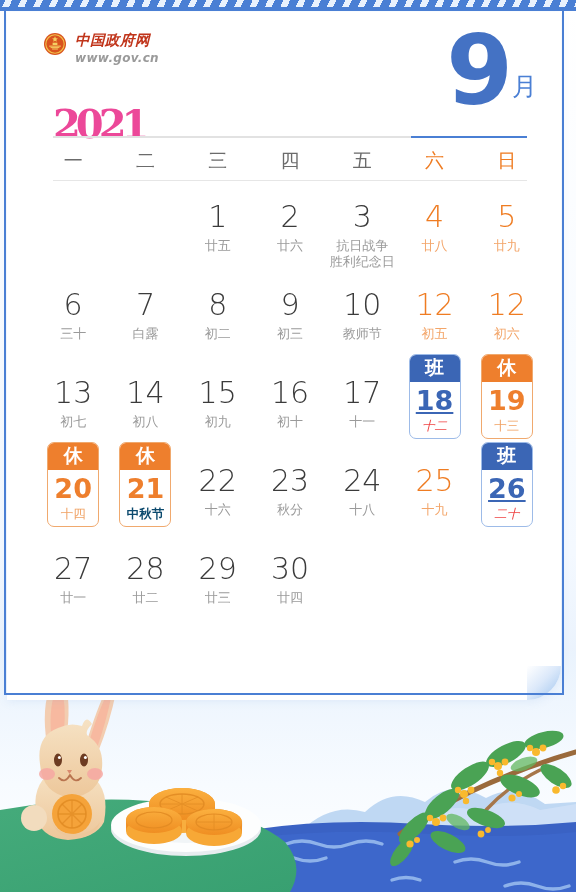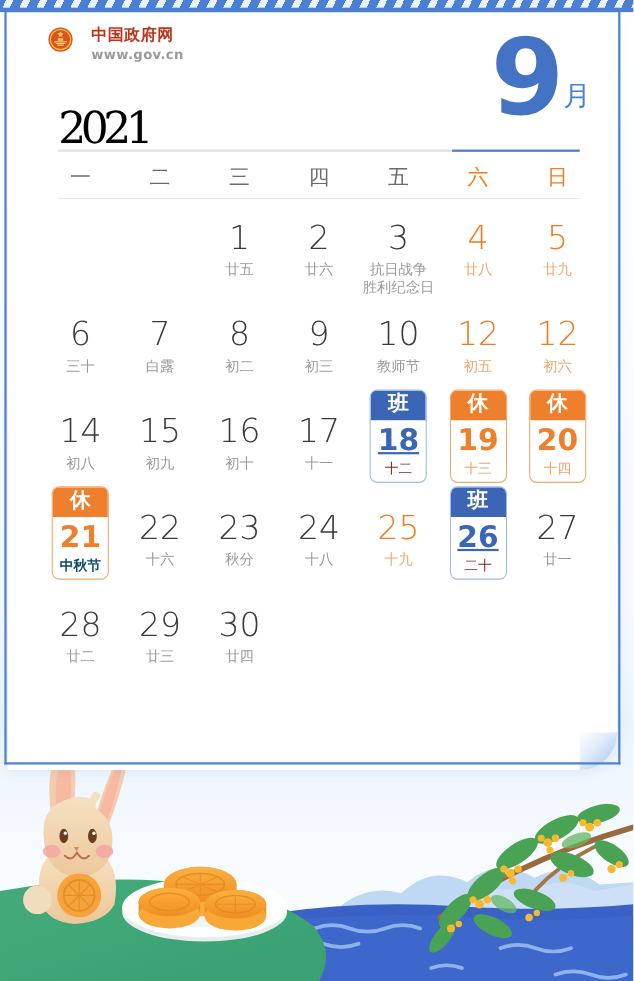--- a/index.html
+++ b/index.html
@@ -53,32 +53,32 @@
   }
   .curl{
     position:absolute;right:0px;bottom:0px;width:34px;height:34px;
     background:linear-gradient(135deg,#ffffff 0%,#dce9fa 45%,#bcd6f4 72%,#eaf3fd 100%);
     border-bottom-right-radius:34px;
     z-index:3;
   }
 
   
   .hdr{position:absolute;left:0;top:0;width:554px;height:132px;}
-  .logo{position:absolute;left:36px;top:12px;display:flex;align-items:flex-start;gap:16px;}
+  .logo{position:absolute;left:36px;top:20px;display:flex;align-items:flex-start;gap:8px;font-style:italic;}
   .emblem{width:24px;height:24px;flex:0 0 24px;}
   .logo-txt{display:flex;flex-direction:column;line-height:1;padding-top:1px;}
   .logo-cn{font-size:14.5px;font-weight:bold;color:#c0341a;letter-spacing:.5px;}
   .logo-url{font-size:12px;font-weight:bold;color:#9a9a9a;letter-spacing:.3px;margin-top:4px;}
 
   .year{
-    position:absolute;left:46px;top:82px;
+    position:absolute;left:46px;top:88px;
     font-family:"DejaVu Serif","Liberation Serif",serif;
-    font-size:40px;color:#000000;letter-spacing:-5px;
+    font-size:40px;color:#ec4899;letter-spacing:-5px;
     -webkit-text-stroke:0px;
-    font-weight:400;
+    font-weight:700;
   }
   .monthbox{position:absolute;right:24px;top:18px;display:flex;align-items:flex-end;}
   .mnum{
     font-family:"DejaVu Sans","Liberation Sans",sans-serif;
     font-size:96px;font-weight:bold;color:#4472c4;line-height:.86;letter-spacing:-3px;
   }
   .mchar{
     font-family:"DejaVu Serif","Liberation Serif",serif;
     font-size:25px;color:#4a7fd4;margin-left:2px;margin-bottom:10px;font-weight:400;
   }
@@ -126,21 +126,21 @@
 
   .badge.rest{border:1px solid #f0a96e;}
   .badge.rest .bhead{background:#ee7f2d;}
   .badge.rest .bnum{color:#ee7f2d;}
   .badge.rest .bsub{color:#f0a163;}
   .badge.rest .bsub.fest{color:#0c4a6e;font-weight:bold;}
 
   .badge.work{border:1px solid #9dbbe8;}
   .badge.work .bhead{background:#3b66b5;}
   .badge.work .bnum{color:#3b66b5;text-decoration:underline;}
-  .badge.work .bsub{color:#7f1d1d;}
+  .badge.work .bsub{color:#ef4444;font-style:italic;}
 
   .cell.hasbadge .dnum,.cell.hasbadge .dsub{visibility:hidden;}
 </style>
 </head>
 <body>
 
 <div class="sky"></div>
 
 <div class="illo">
   <svg width="576" height="240" viewBox="0 0 576 240" xmlns="http://www.w3.org/2000/svg">
@@ -390,20 +390,24 @@
       </div>
       <div class="cell we">
         <div class="dnum">12</div>
         <div class="dsub">初五</div>
       </div>
       <div class="cell we">
         <div class="dnum">12</div>
         <div class="dsub">初六</div>
       </div>
       <div class="cell">
+        <div class="dnum">13</div>
+        <div class="dsub">初七</div>
+      </div>
+      <div class="cell">
         <div class="dnum">14</div>
         <div class="dsub">初八</div>
       </div>
       <div class="cell">
         <div class="dnum">15</div>
         <div class="dsub">初九</div>
       </div>
       <div class="cell">
         <div class="dnum">16</div>
         <div class="dsub">初十</div>

